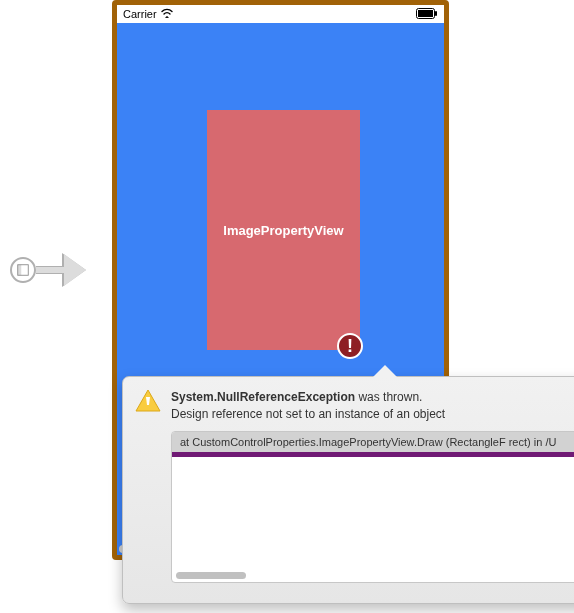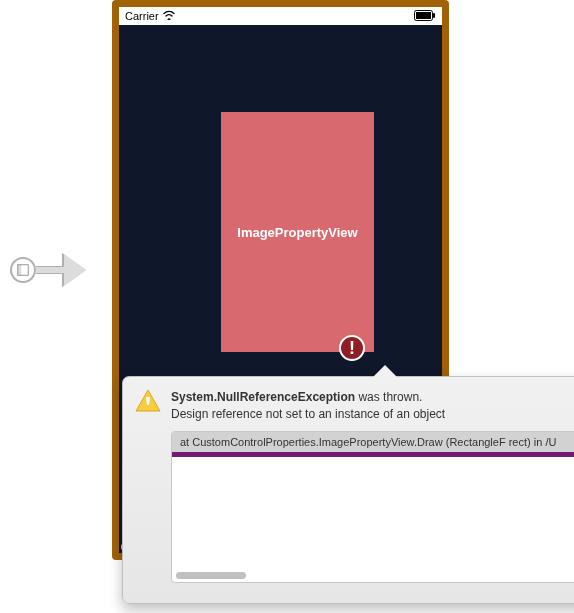--- a/index.html
+++ b/index.html
@@ -62,23 +62,23 @@
       border-bottom: 17px solid transparent;
       border-left: 24px solid #b0b0b0;
       z-index: -1;
     }
     .simulator {
       position: absolute;
       left: 112px;
       top: 0;
       width: 337px;
       height: 560px;
-      border: 7px solid #a16207;
-      border-radius: 4px;
-      background: #0f172a;
+      border: 5px solid #a16207;
+      border-radius: 4px;
+      background: #3b82f6;
     }
     .status-bar {
       height: 18px;
       background: #fff;
       display: flex;
       align-items: center;
       justify-content: space-between;
       padding: 0 6px;
       font-size: 11px;
       color: #000;
@@ -91,21 +91,21 @@
     .wifi-icon svg {
       width: 12px;
       height: 10px;
     }
     .battery-icon svg {
       width: 22px;
       height: 11px;
     }
     .red-view {
       position: absolute;
-      left: 102px;
+      left: 90px;
       top: 105px;
       width: 153px;
       height: 240px;
       background: #d7696f;
       display: flex;
       align-items: center;
       justify-content: center;
       color: #fff;
       font-size: 13px;
       font-weight: 600;

